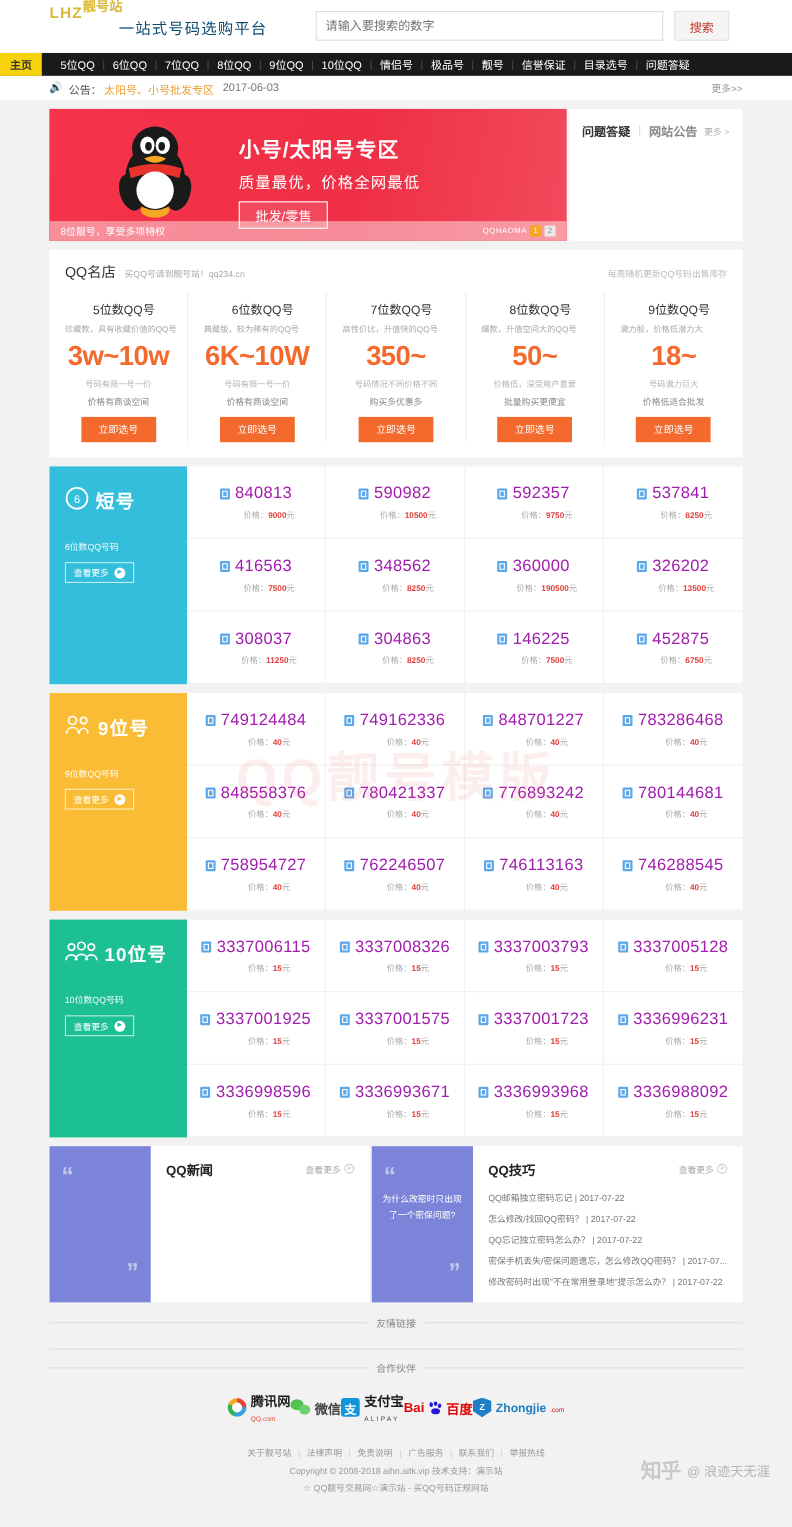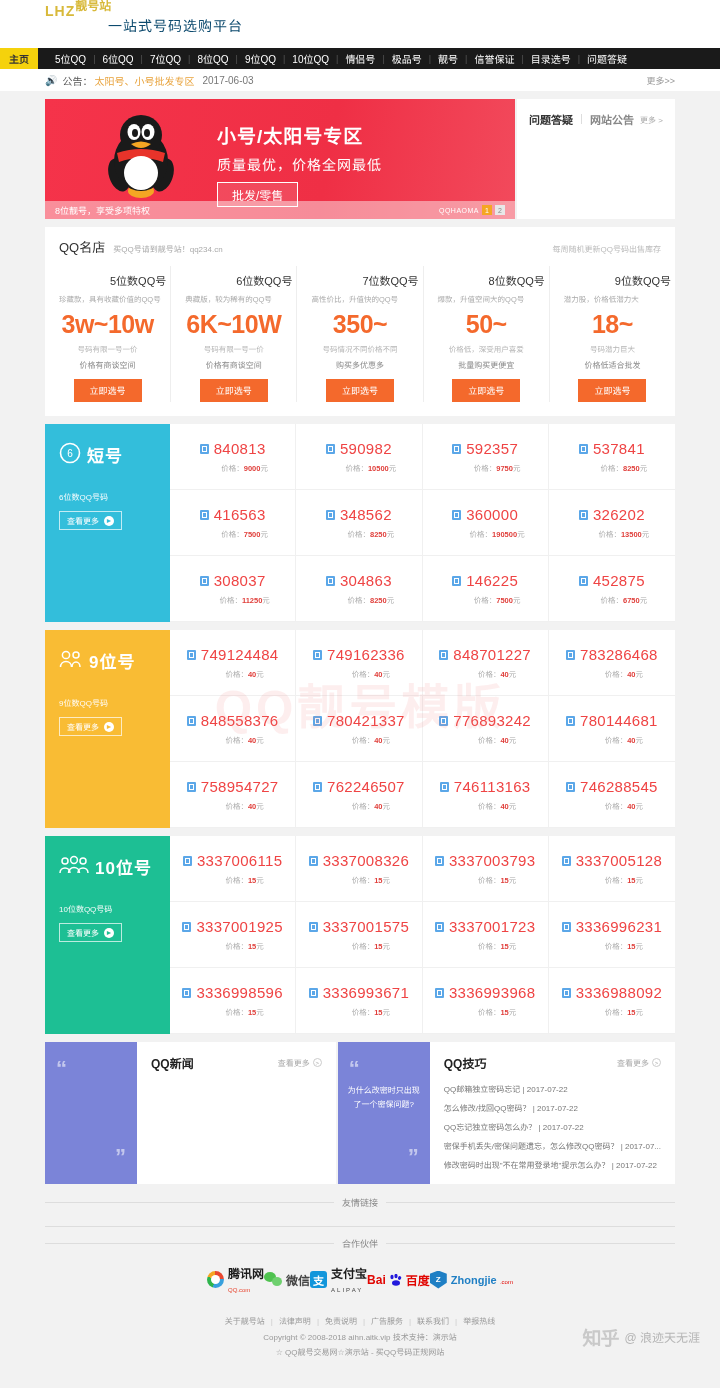--- a/index.html
+++ b/index.html
@@ -90,21 +90,21 @@
   .store-head { display:flex; align-items:baseline; padding:0 14px 10px 14px; }
   .store-title { font-size:13px; color:#333; }
   .store-sub { font-size:8px; color:#aaa; margin-left:8px; }
   .store-right { margin-left:auto; font-size:8px; color:#bbb; }
   .price-row { display:flex; }
   .price-card {
     flex:1; text-align:center; padding:6px 4px 0 4px;
     border-right:1px solid #eee; position:relative;
   }
   .price-card:last-child { border-right:none; }
-  .pc-title { font-size:11px; color:#333; text-align:right; padding-left:10px; font-weight:500; }
+  .pc-title { font-size:11px; color:#333; text-align:center; padding-left:10px; font-weight:500; }
   .pc-desc { font-size:7.5px; color:#aaa; text-align:left; padding-left:10px; margin-top:5px; }
   .pc-big { font-size:25px; color:#f4692c; font-weight:bold; margin-top:6px; letter-spacing:-0.5px; }
   .pc-l1 { font-size:7.5px; color:#b5b5b5; margin-top:4px; }
   .pc-l2 { font-size:8px; color:#8a8a8a; margin-top:5px; }
   .pc-btn {
     display:inline-block; background:#f4692c; color:#fff; font-size:9px;
     padding:5px 16px; margin-top:9px; cursor:pointer;
   }
 
   
@@ -135,21 +135,21 @@
   .num-cell:nth-child(4n) { border-right:none; }
   .num-line { display:flex; align-items:center; justify-content:center; gap:5px; }
   .num-ico {
     width:9px; height:10px; background:#5ba7e8; border-radius:1px;
     position:relative; flex:none;
   }
   .num-ico:after {
     content:""; position:absolute; left:2px; top:2px; right:2px; bottom:2px;
     border:1px solid #fff;
   }
-  .num-val { font-size:15px; color:#ef4444; font-weight:500; letter-spacing:.3px; }
+  .num-val { font-size:15px; color:#a21caf; font-weight:500; letter-spacing:.3px; }
   .num-price { font-size:7.5px; color:#aaa; margin-top:5px;padding-left:24px; }
   .num-price b { color:#e0403c; font-weight:bold; }
 
   
   .news-row { display:flex; margin-top:8px; gap:2px; }
   .news-half { flex:1; display:flex; background:#fff; height:142px; }
   .quote-box {
     width:92px; background:#7b84d8; color:#fff; position:relative; flex:none;
     padding:10px;
   }
@@ -206,20 +206,24 @@
 </head>
 <body>
 
 <div class="page">
 
   <div class="header">
     <div class="logo">
       <span class="logo-lhz">LHZ</span><span class="logo-cn">靓号站</span>
     </div>
     <div class="slogan">一站式号码选购平台</div>
+    <div class="search-wrap">
+      <input class="search-input" type="text" placeholder="请输入要搜索的数字" style="">
+      <button class="search-btn">搜索</button>
+    </div>
   </div>
 
   <div class="nav">
     <div class="nav-home">主页</div>
     <div class="nav-items" id="nav-items">
         <span class="nav-item">5位QQ</span>
         <span class="nav-sep">|</span>
         <span class="nav-item">6位QQ</span>
         <span class="nav-sep">|</span>
         <span class="nav-item">7位QQ</span>

